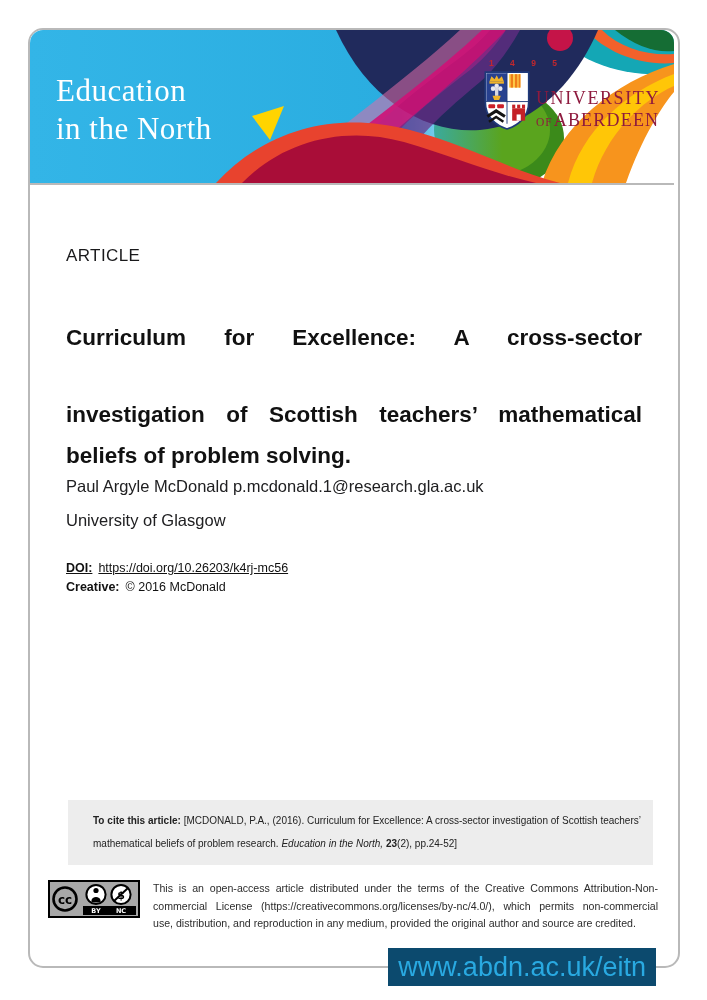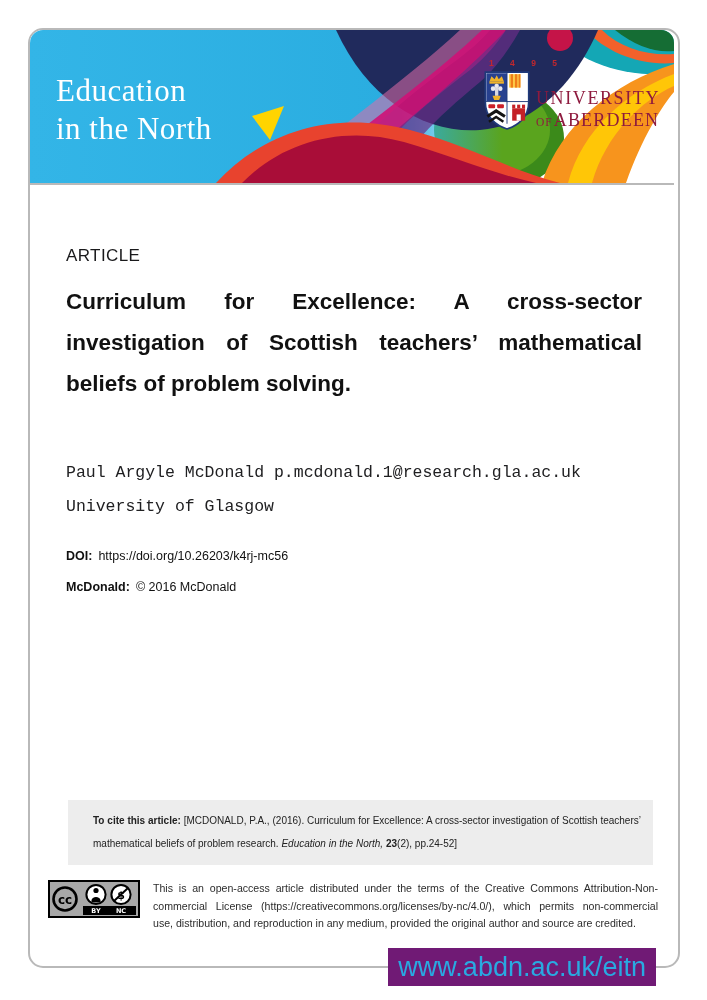--- a/index.html
+++ b/index.html
@@ -17,37 +17,37 @@
     font-size:8.5px;font-weight:bold;letter-spacing:7px;white-space:nowrap;}
   .uni-crest{position:absolute;left:32px;top:13px;}
   .uni-text{position:absolute;left:86px;top:32px;color:#8e1a3e;font-family:"Liberation Serif",serif;}
   .uni-text .l1{font-size:18px;letter-spacing:1.6px;}
   .uni-text .l2{font-size:18px;letter-spacing:1.2px;margin-top:1px;}
   .uni-text .of{font-size:11.5px;letter-spacing:1px;margin-right:1px;}
   
   .article-label{position:absolute;left:36px;top:216px;font-size:17px;letter-spacing:.4px;color:#19191b;}
   .title{position:absolute;left:36px;top:251px;width:576px;font-size:22.5px;font-weight:bold;
     line-height:41px;color:#111;}
-  .jline{text-align:justify;text-align-last:justify;}
-  .author{position:absolute;left:36px;top:426px;font-size:16.5px;line-height:34px;color:#202022;font-family:Liberation Mono, monospace;}
+  .jline{text-align:justify;text-align-last:justify;margin-top:36px;}
+  .author{position:absolute;left:36px;top:439px;font-size:16.5px;line-height:34px;color:#202022;}
   .meta{position:absolute;left:36px;font-size:12.5px;color:#111;}
   .meta b{margin-right:6px;}
-  .doi{top:519px;}
+  .doi{top:531px;text-decoration:underline;}
   .copyright{top:550px;}
   
   .cite-box{position:absolute;left:38px;top:770px;width:548px;background:#ededed;
     padding:9px 12px 10px 25px;font-size:10px;line-height:23px;color:#222;}
   .cite-box .l1{text-align:justify;text-align-last:justify;}
   
   .cc-row{position:absolute;left:18px;top:850px;width:616px;display:flex;gap:13px;align-items:flex-start;}
   .cc-badge{flex:0 0 auto;cursor:pointer;}
   .license{font-size:10.6px;line-height:17.5px;color:#2c2c2c;width:505px;}
   .license .j{text-align:justify;text-align-last:justify;}
   
-  .footer-url{position:absolute;right:22px;bottom:-20px;background:#701a75;padding:0 10px;
+  .footer-url{position:absolute;right:22px;bottom:-20px;background:#0c4a6e;padding:0 10px;
     font-size:27px;line-height:38px;color:#29a9e1;z-index:3;white-space:nowrap;text-align:right;}
 </style>
 </head>
 <body>
 
 <div class="card">
 
   <div class="banner">
     <svg class="art" viewBox="0 0 644 153" preserveAspectRatio="none">
       <defs>
@@ -134,21 +134,21 @@
 
   <div class="author">
     <div><span>Paul Argyle McDonald </span><span>p.mcdonald.1@research.gla.ac.uk</span></div>
     <div>University of Glasgow</div>
   </div>
 
   <div class="meta doi">
     <b>DOI:</b><span>https://doi.org/10.26203/k4rj-mc56</span>
   </div>
   <div class="meta copyright">
-    <b>McDonald:</b><span>© 2016 McDonald</span>
+    <b>Creative:</b><span>© 2016 McDonald</span>
   </div>
 
   <div class="cite-box">
     <div class="l1"><b>To cite this article:</b><span> [MCDONALD, P.A., (2016). Curriculum for Excellence: A cross-sector investigation of Scottish teachers’</span></div>
     <div><span>mathematical beliefs of problem research. </span><i>Education in the North,</i> <b>23</b><span>(2), pp.24-52]</span></div>
   </div>
 
   <div class="cc-row">
     <svg class="cc-badge" width="92" height="38" viewBox="0 0 92 38">
       <rect x="1" y="1" width="90" height="36" fill="#a8a8a8" stroke="#000" stroke-width="2"></rect>

